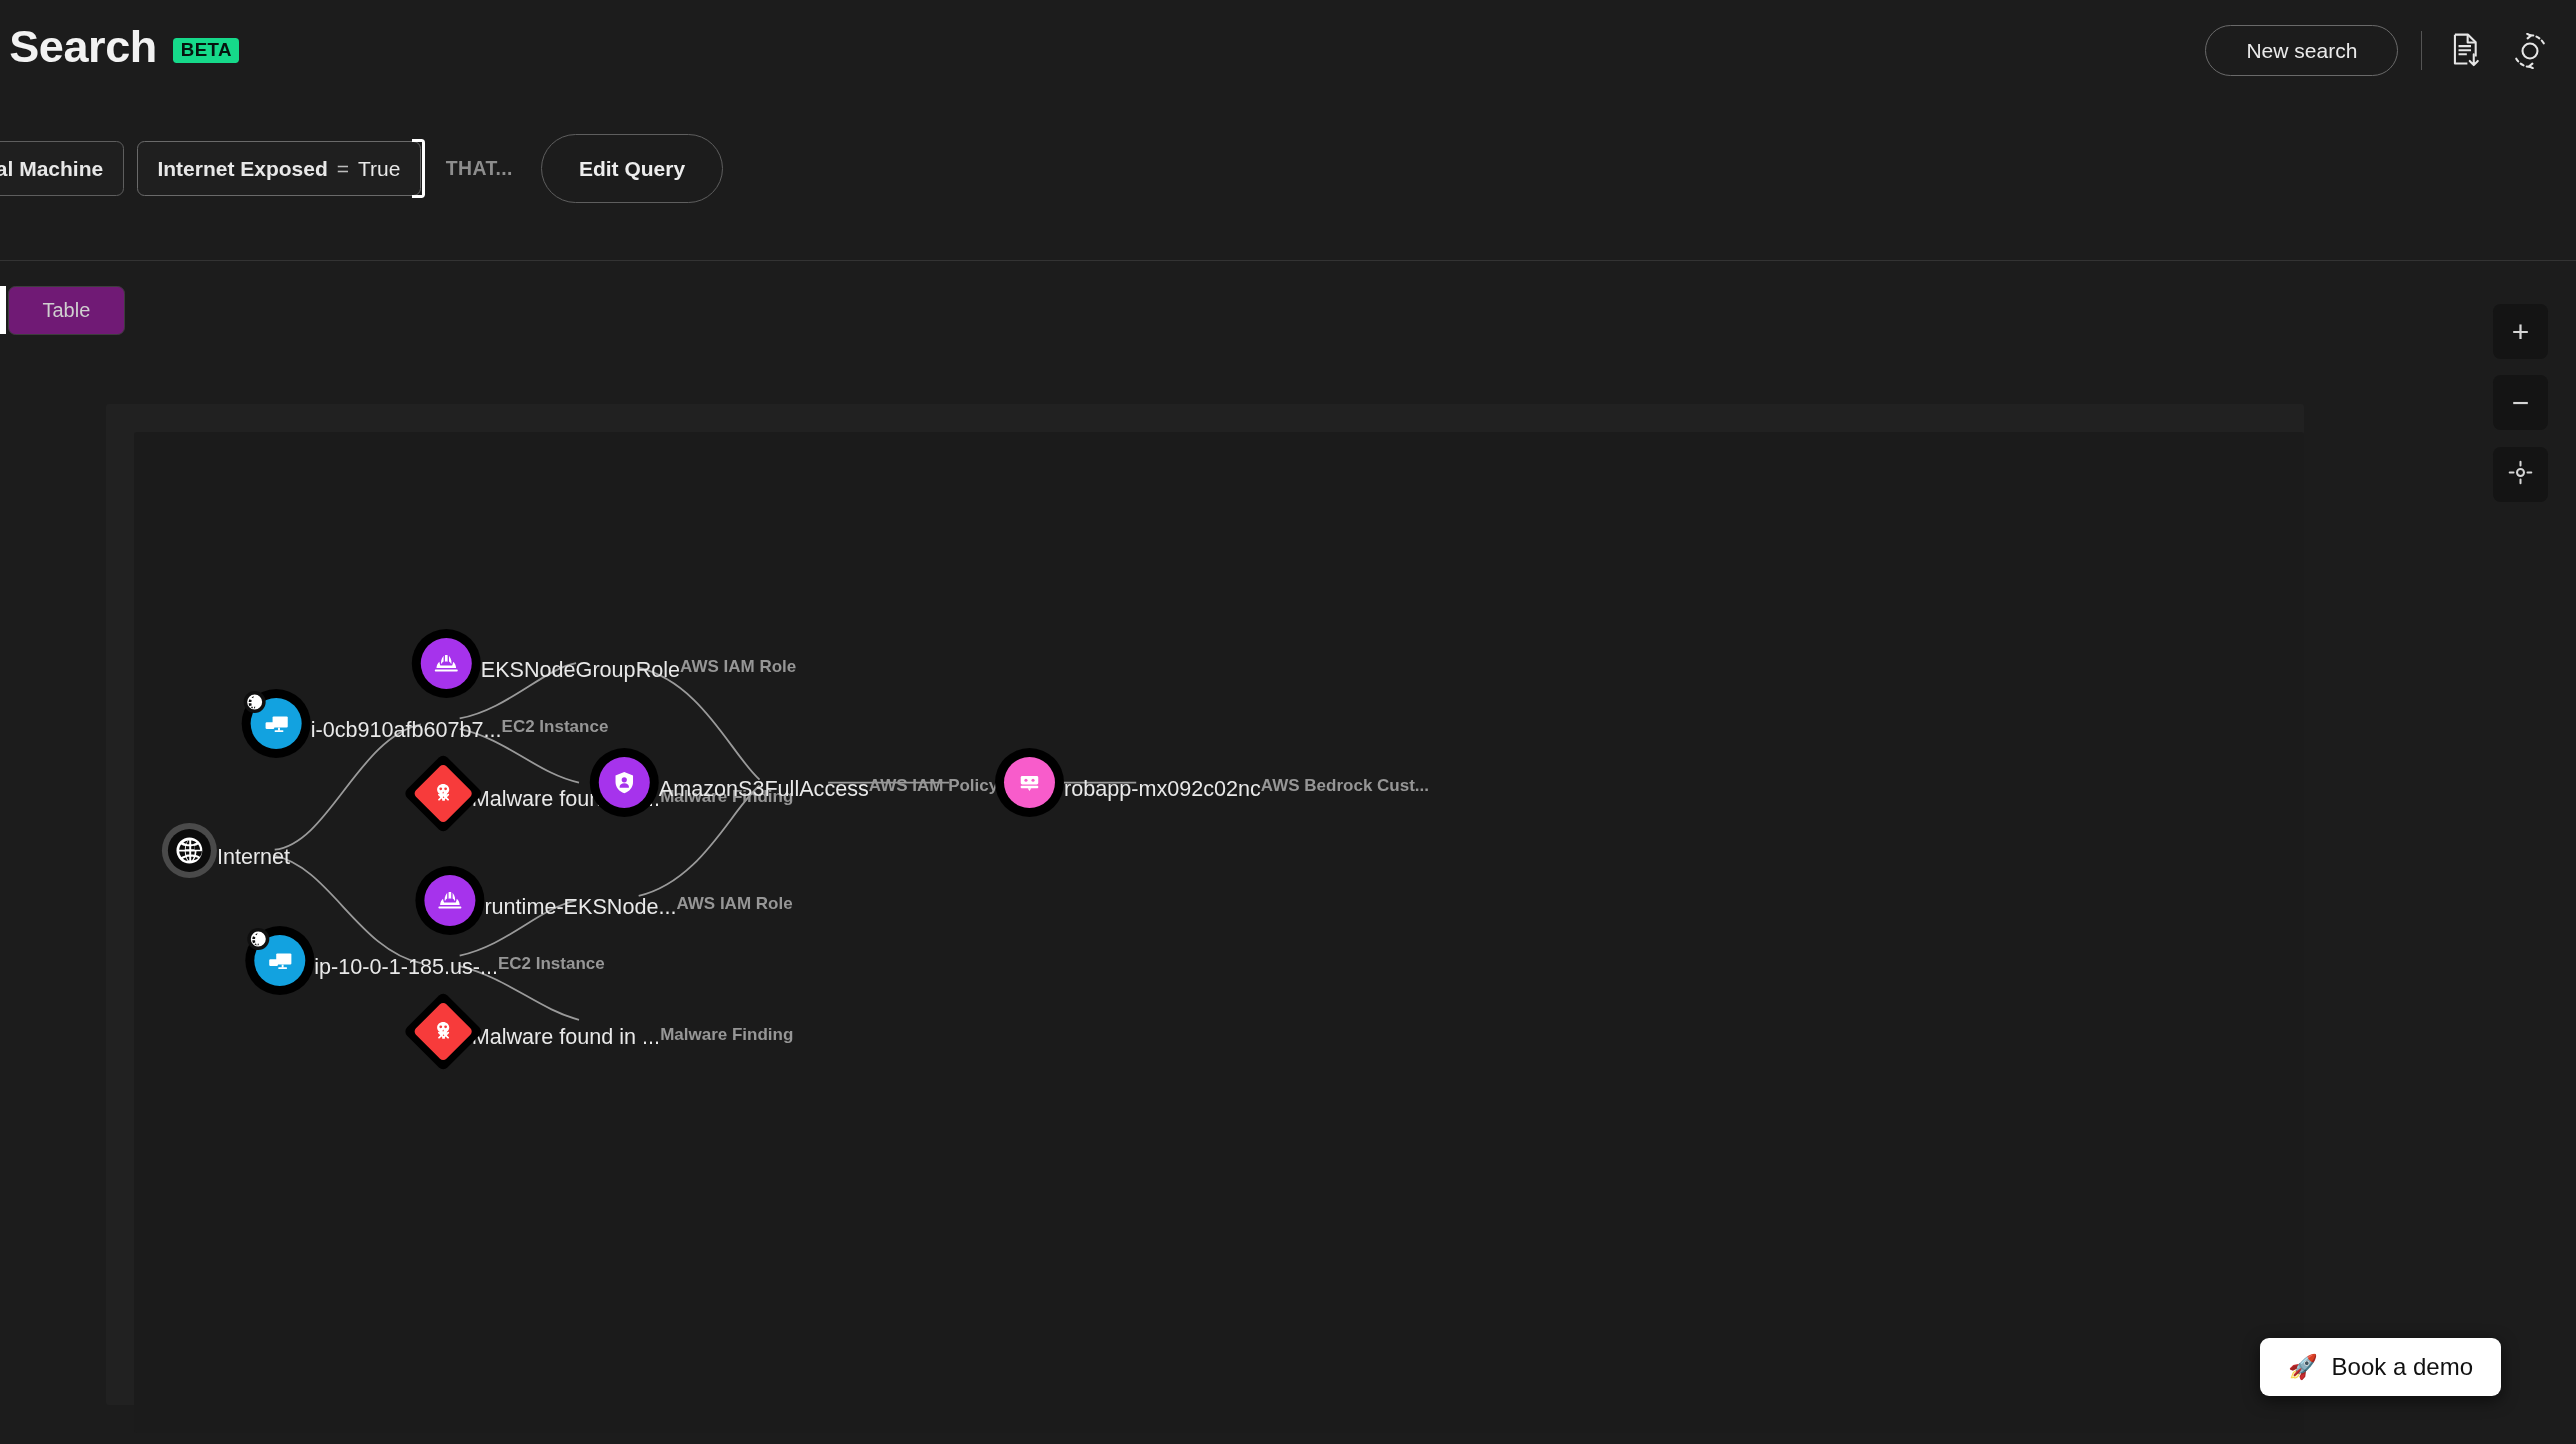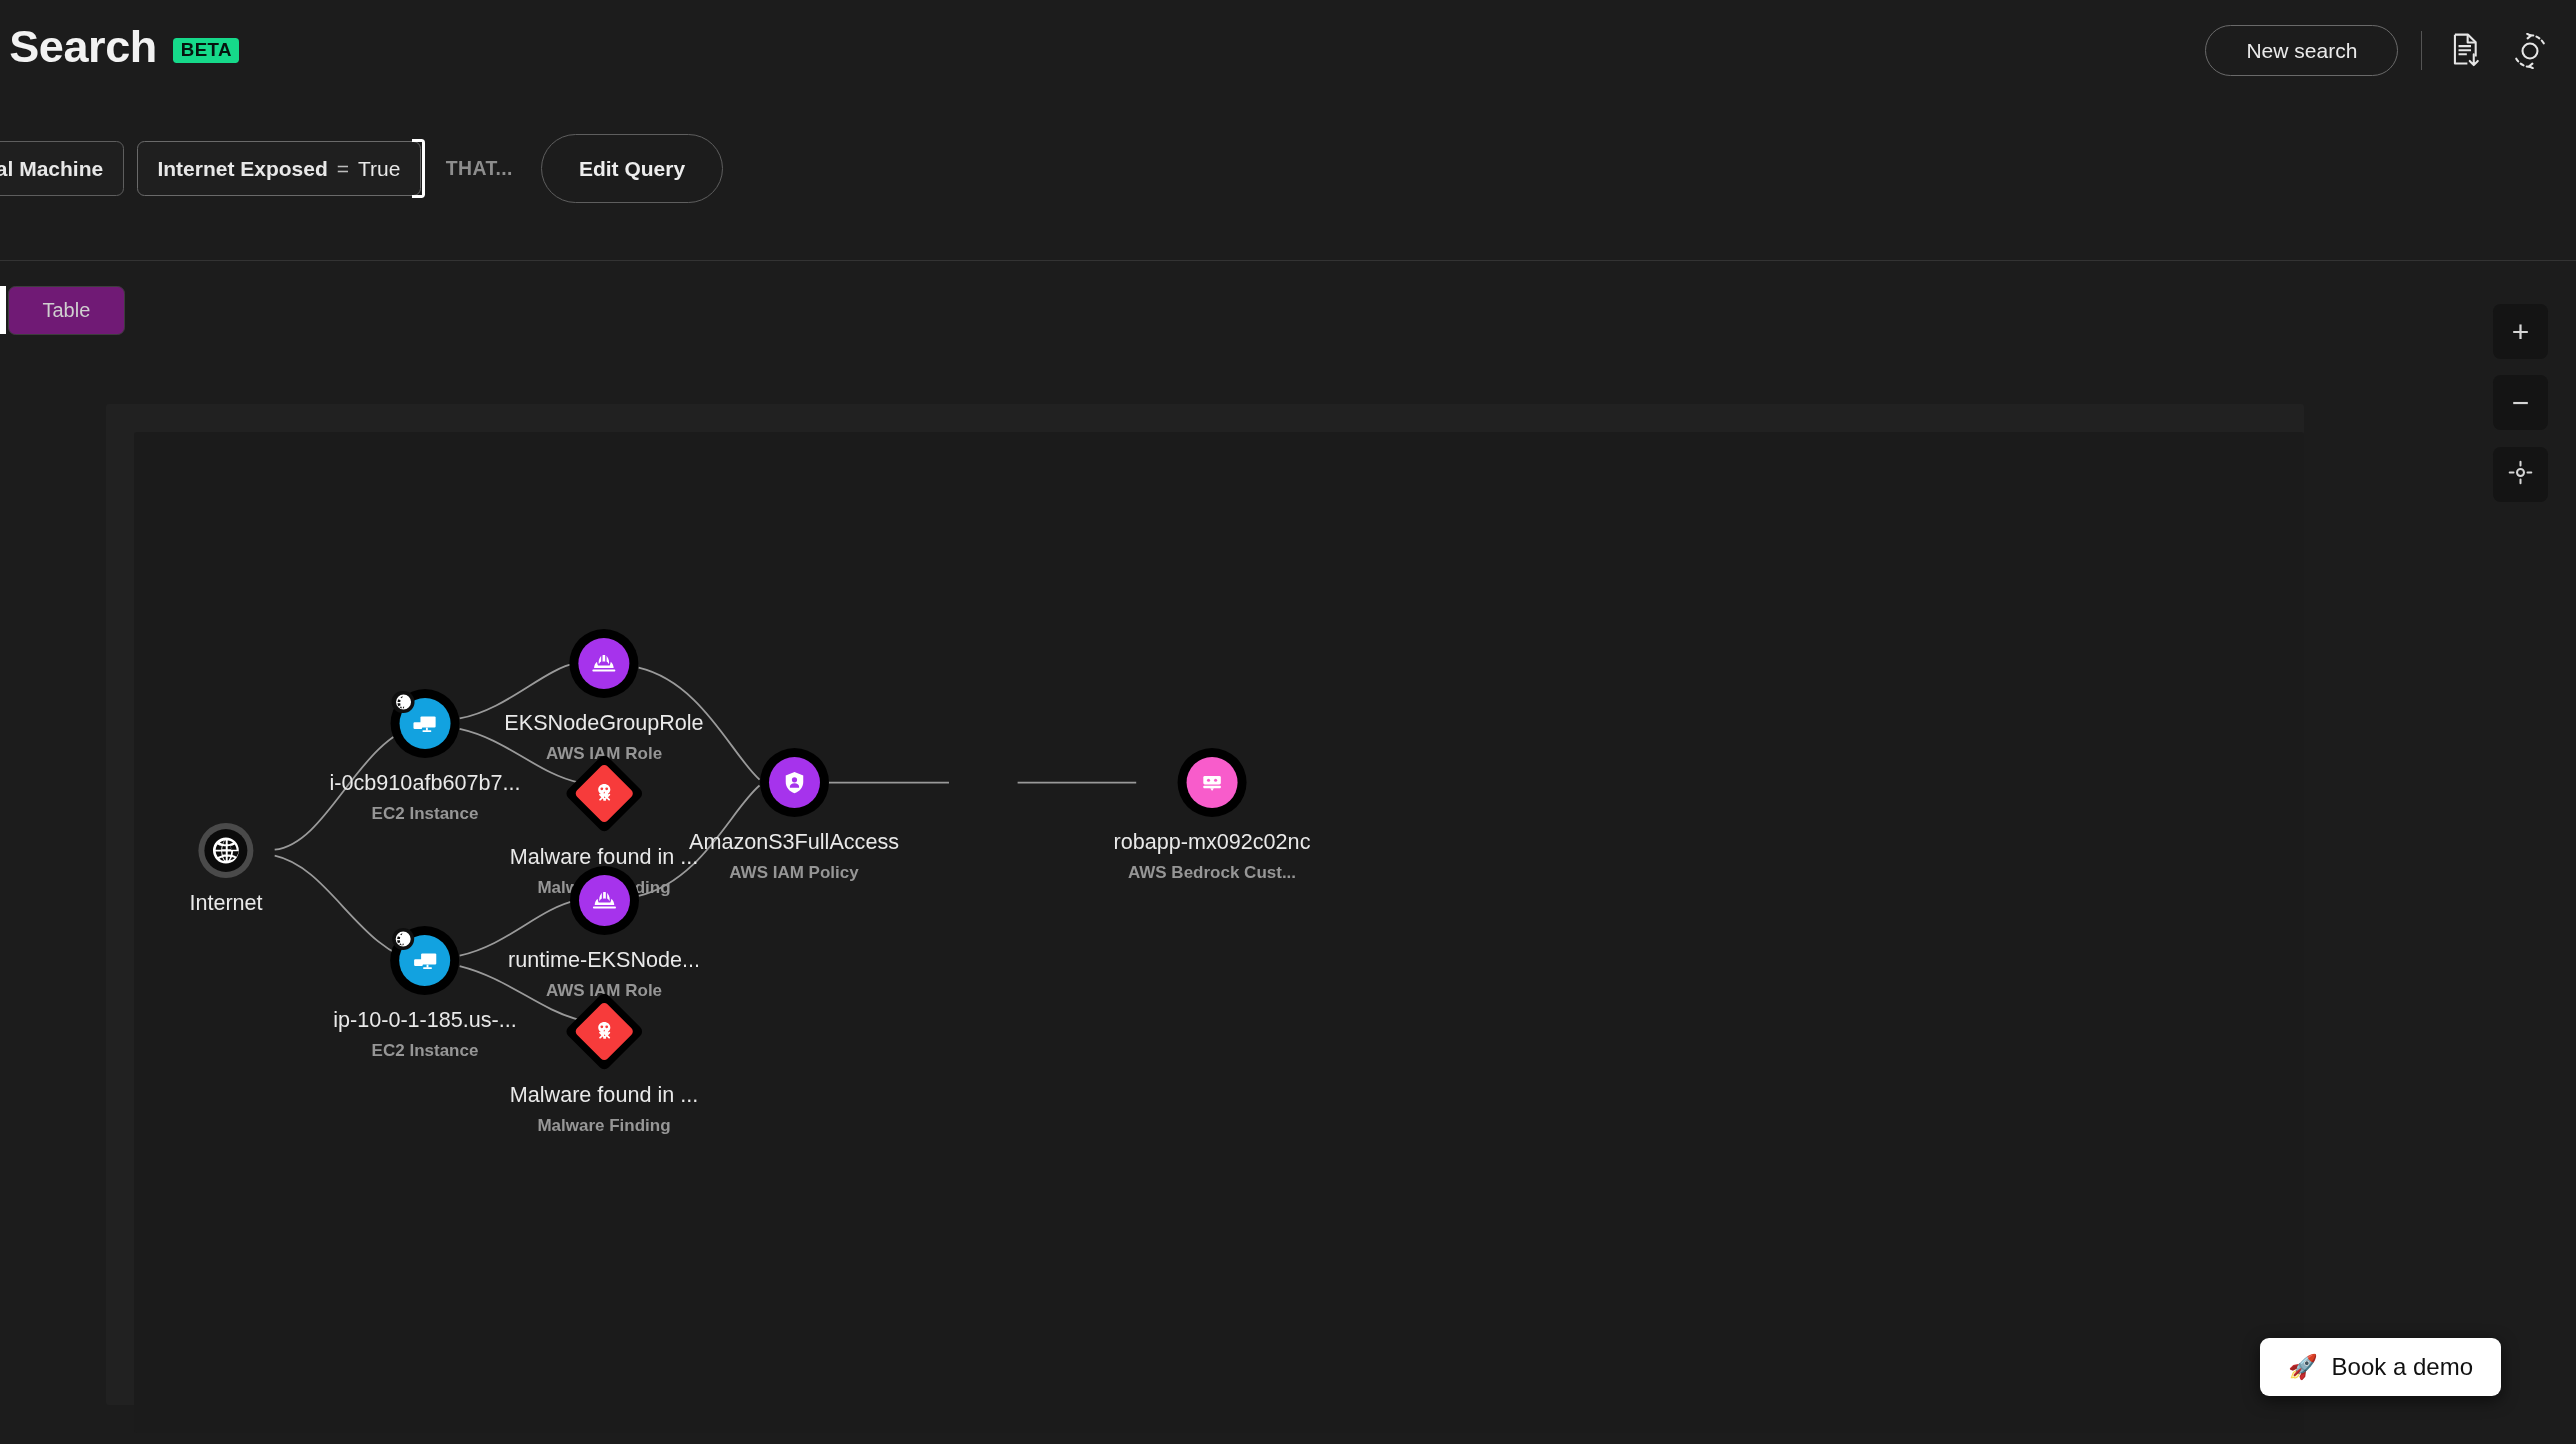--- a/index.html
+++ b/index.html
@@ -112,21 +112,21 @@
   .canvas-inner {
     position: absolute; left: 28px; top: 28px;
     width: 2170px; height: 1001px;
     background: #1b1b1b; border-radius: 3px;
     overflow: hidden;
   }
   .graph-svg { position: absolute; left: 0; top: 0; }
 
   
   .node {
-    position: absolute; display: flex; flex-direction: column;
+    position: absolute; display: flex; 
     align-items: center; cursor: pointer;
   }
   .node-shape {
     position: relative; display: flex; align-items: center;
     justify-content: center;
   }
   .ring-circle {
     width: 69px; height: 69px; border-radius: 50%;
     background: #000000; display: flex; align-items: center;
     justify-content: center;

